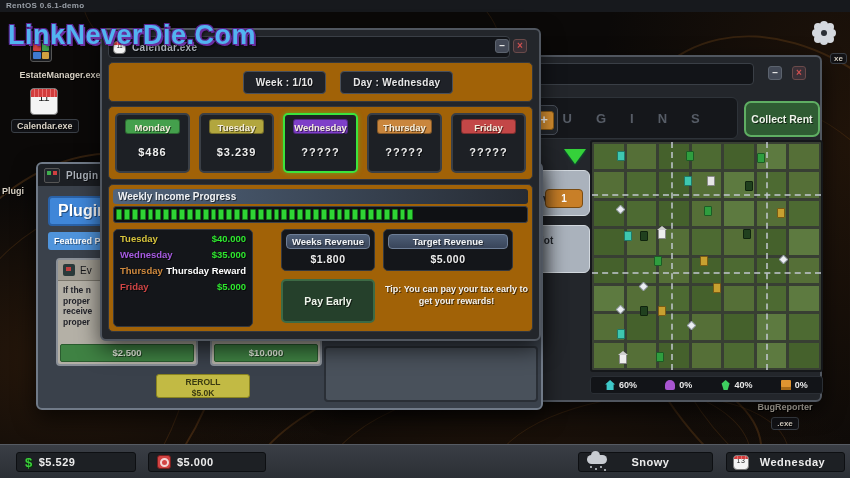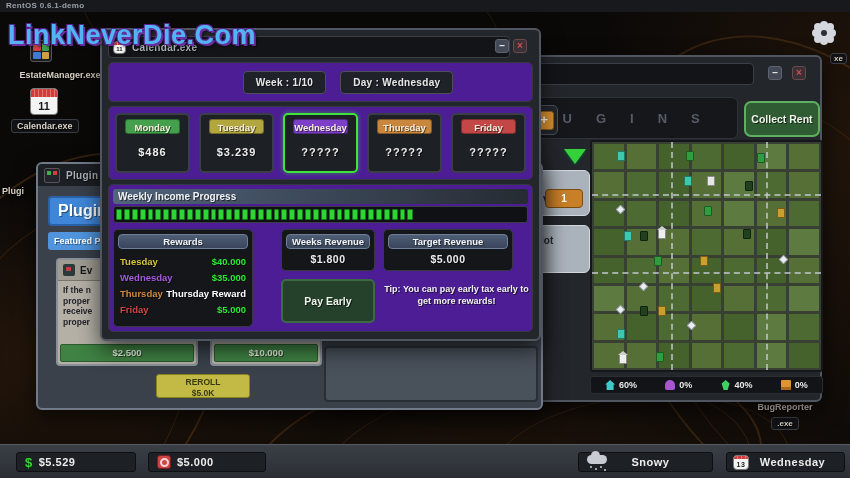--- a/index.html
+++ b/index.html
@@ -24,21 +24,21 @@
 
   
   .window{position:absolute;background:#23262b;border:2px solid #50565f;border-radius:6px;box-shadow:0 8px 22px rgba(0,0,0,.65);box-sizing:border-box;}
   .titlefield{position:absolute;background:#121418;border:1px solid #3a3f46;border-radius:4px;display:flex;align-items:center;}
   .titletext{color:#aab0b8;font-size:10px;font-weight:bold;letter-spacing:.3px;margin-left:6px;text-shadow:1px 1px 0 rgba(0,0,0,.6);}
   .winbtn{position:absolute;width:14px;height:14px;border-radius:3px;background:#434956;border:1px solid #5c636e;
     display:flex;align-items:center;justify-content:center;font-size:10px;font-weight:bold;color:#e8e8e8;line-height:1;cursor:pointer;box-sizing:border-box;}
   .winbtn.close{background:#3a3037;color:#d05050;border-color:#6a4a4a;}
 
   
-  .calicon{background:#f4f4f4;border:1px solid #7a7a7a;border-radius:4px;position:relative;display:flex;align-items:flex-end;justify-content:center;font-weight:bold;color:#1a1a1a;box-sizing:border-box;overflow:hidden;}
+  .calicon{background:#f4f4f4;border:1px solid #7a7a7a;border-radius:4px;position:relative;display:flex;align-items:flex-start;justify-content:center;font-weight:normal;color:#1a1a1a;box-sizing:border-box;overflow:hidden;}
   .calicon::before{content:"";position:absolute;left:0;top:0;right:0;height:30%;
     background:repeating-linear-gradient(90deg,#d23c3c 0 3px,#e87070 3px 4px);}
 
   
   .gearicon{position:relative;width:14px;height:14px;background:#c2c6cc;border-radius:50%;
     box-shadow:0 -6px 0 -4px #c2c6cc,0 6px 0 -4px #c2c6cc,-6px 0 0 -4px #c2c6cc,6px 0 0 -4px #c2c6cc,
     -4px -4px 0 -4px #c2c6cc,4px -4px 0 -4px #c2c6cc,-4px 4px 0 -4px #c2c6cc,4px 4px 0 -4px #c2c6cc;}
   .gearicon::after{content:"";position:absolute;left:4px;top:4px;width:6px;height:6px;background:#2b2f35;border-radius:50%;}
   .gearicon.big{width:18px;height:18px;background:#d4d8de;
     box-shadow:0 -8px 0 -5px #d4d8de,0 8px 0 -5px #d4d8de,-8px 0 0 -5px #d4d8de,8px 0 0 -5px #d4d8de,
@@ -113,31 +113,31 @@
   #plugin-appicon::before{content:"";position:absolute;left:2px;top:2px;width:4px;height:4px;background:#3fae4d;}
   #plugin-appicon::after{content:"";position:absolute;right:2px;top:2px;width:4px;height:4px;background:#d04040;}
   #plugin-banner{position:absolute;left:10px;top:32px;width:300px;height:30px;background:#3f86d8;border:2px solid #2a62a8;border-radius:4px;
     color:#fff;font-size:16px;font-weight:800;line-height:26px;padding-left:8px;box-sizing:border-box;text-shadow:1px 1px 0 rgba(0,0,0,.4);}
   #plugin-tab{position:absolute;left:10px;top:68px;width:120px;height:18px;background:#4f94dc;border-radius:3px;color:#fff;
     font-size:9px;font-weight:bold;line-height:18px;padding-left:6px;box-sizing:border-box;cursor:pointer;text-shadow:1px 1px 0 rgba(0,0,0,.4);}
   .plugincard{position:absolute;top:94px;height:108px;background:#b4b0a6;border:2px solid #8a9098;border-radius:4px;box-sizing:border-box;}
   .cardhead{height:20px;background:#a09c92;border-bottom:1px solid #7a766c;display:flex;align-items:center;border-radius:2px 2px 0 0;}
   .cardicon{width:12px;height:12px;margin:0 5px;background:#2a3a3a;border-radius:2px;position:relative;}
   .cardicon::after{content:"";position:absolute;left:3px;top:3px;width:5px;height:4px;background:#c04040;}
-  .cardtitle{font-size:10px;font-weight:bold;color:#15161a;}
+  .cardtitle{font-size:10px;font-weight:normal;color:#15161a;}
   .cardbody{padding:4px 5px;font-size:8.5px;font-weight:bold;color:#23242b;line-height:10.5px;white-space:pre-line;}
   .pricebtn{position:absolute;left:2px;right:2px;bottom:2px;height:18px;background:#3f8243;border:1px solid #2b5c2f;border-radius:2px;
     color:#eef4e6;font-size:9.5px;font-weight:bold;text-align:center;line-height:16px;cursor:pointer;text-shadow:1px 1px 0 rgba(0,0,0,.5);box-sizing:border-box;}
   #reroll-btn{position:absolute;left:118px;top:210px;width:94px;height:24px;background:#c2ba44;border:1px solid #8a8420;border-radius:3px;
     color:#3a3a10;font-size:8.5px;font-weight:800;text-align:center;line-height:11px;padding-top:2px;box-sizing:border-box;cursor:pointer;}
   #plugin-rightpanel{position:absolute;left:286px;top:182px;width:214px;height:56px;background:#49515b;border:2px solid #2a2f36;border-radius:4px;box-sizing:border-box;}
 
   
   #cal-win{left:100px;top:28px;width:441px;height:313px;z-index:4;}
-  .insetpanel{position:absolute;background:#4c1d95;border:1px solid #34383f;border-radius:5px;box-sizing:border-box;}
+  .insetpanel{position:absolute;background:#a16207;border:1px solid #34383f;border-radius:5px;box-sizing:border-box;}
   .chipbtn{background:#1f2228;border:1px solid #4a505a;border-radius:4px;color:#e8e8e8;font-size:10px;font-weight:bold;
     padding:5px 12px;cursor:pointer;text-shadow:1px 1px 0 rgba(0,0,0,.6);letter-spacing:.3px;}
   #day-cards-row{position:absolute;inset:6px;display:flex;gap:9px;}
   .daycard{flex:1;background:#1d2025;border:2px solid #3a3f46;border-radius:5px;position:relative;box-sizing:border-box;cursor:pointer;}
   .daycard.sel{border-color:#3ce43c;box-shadow:0 0 5px rgba(60,228,60,.5);}
   .daypill{margin:4px 8px 0;height:15px;border-radius:3px;color:#f4eede;font-size:9.5px;font-weight:bold;text-align:center;line-height:15px;
     text-shadow:1px 1px 0 rgba(0,0,0,.55);border:1px solid rgba(0,0,0,.35);box-sizing:border-box;}
   .dayval{margin-top:12px;text-align:center;color:#ececec;font-size:11px;font-weight:bold;letter-spacing:1px;text-shadow:1px 1px 0 rgba(0,0,0,.6);}
   #progress-label{position:absolute;left:4px;top:4px;right:4px;height:15px;border-radius:3px;
     background:linear-gradient(90deg,#51647c,#262b33);color:#f0f2f4;font-size:10px;font-weight:bold;line-height:15px;padding-left:5px;box-sizing:border-box;text-shadow:1px 1px 0 rgba(0,0,0,.5);}
@@ -447,21 +447,20 @@
             <div class="seg" style="background: rgb(47, 212, 53);"></div>
             <div class="seg" style="background: rgb(47, 212, 53);"></div>
             <div class="seg" style="background: rgb(47, 212, 53);"></div>
             <div class="seg" style="background: rgb(47, 212, 53);"></div>
             <div class="seg" style="background: rgb(47, 212, 53);"></div>
             <div class="seg" style="background: rgb(47, 212, 53);"></div>
           </div>
       </div>
 
       <div class="insetpanel" style="left:4px;top:44px;width:140px;height:98px;background:#14161a;">
-        <div class="hdrchip">Rewards</div>
         <div id="rewards-rows">
             <div class="rewrow">
               <span class="rewday" style="color: rgb(214, 195, 60);">Tuesday</span>
               <span class="rewval" style="color: rgb(46, 232, 46);">$40.000</span>
             </div>
             <div class="rewrow">
               <span class="rewday" style="color: rgb(165, 90, 224);">Wednesday</span>
               <span class="rewval" style="color: rgb(46, 232, 46);">$35.000</span>
             </div>
             <div class="rewrow">
@@ -479,21 +478,21 @@
         <div class="hdrchip">Weeks Revenue</div>
         <div class="revval">$1.800</div>
       </div>
 
       <div class="insetpanel" style="left:274px;top:44px;width:130px;height:42px;background:#14161a;">
         <div class="hdrchip">Target Revenue</div>
         <div class="revval">$5.000</div>
       </div>
 
       <div id="pay-early">Pay Early</div>
-      <div id="tip-text">Tip: You can pay early tax early to get more rewards!</div>
+      <div id="tip-text">Tip: You can pay your tax early to get your rewards!</div>
     </div>
   </div>
 
   <div id="watermark">LinkNeverDie.Com</div>
 
   <div id="taskbar">
     <div class="tchip" style="left:16px;width:120px;">
       <span class="dollar">$</span>
       <span>$5.529</span>
     </div>

